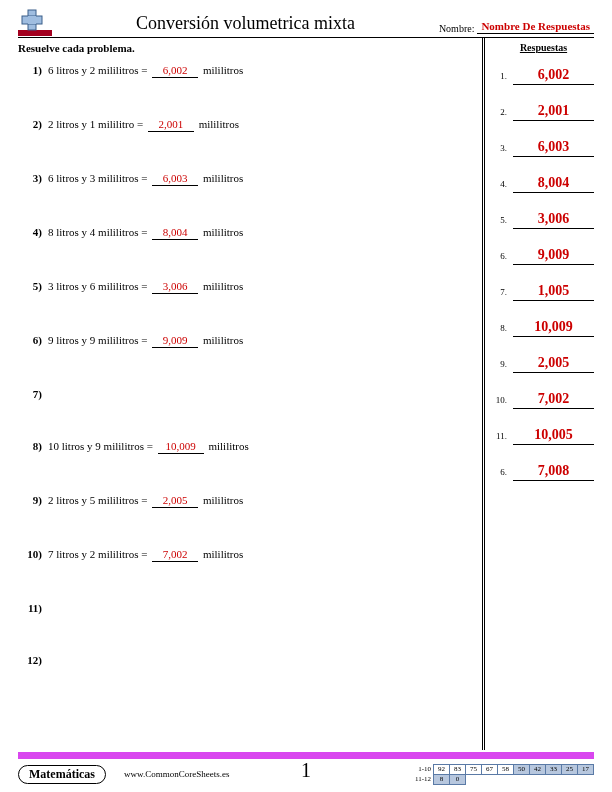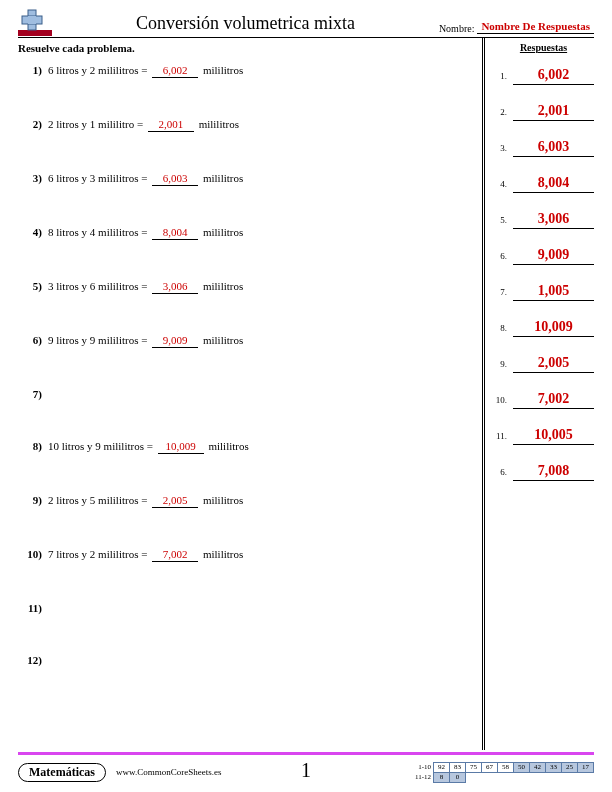--- a/index.html
+++ b/index.html
@@ -125,36 +125,36 @@
     font-size: 14px;
     text-align: center;
     padding-bottom: 1px;
     margin-left: 4px;
   }
   .footer {
     position: absolute;
     bottom: 6px;
     left: 18px;
     right: 18px;
-    border-top: 3px solid #d946ef;
+    border-top: 7px solid #d946ef;
     padding-top: 3px;
     display: flex;
     align-items: center;
     height: 34px;
   }
   .subject-box {
     border: 1px solid #000;
     border-radius: 10px;
     padding: 1px 10px;
     font-weight: bold;
     font-size: 12px;
   }
   .url {
     font-size: 9px;
-    margin-left: 10px;
+    margin-left: 18px;
     color: #000;
   }
   .page-num {
     position: absolute;
     left: 50%;
     transform: translateX(-50%);
     font-size: 20px;
     bottom: 4px;
   }
   .score-grid {

